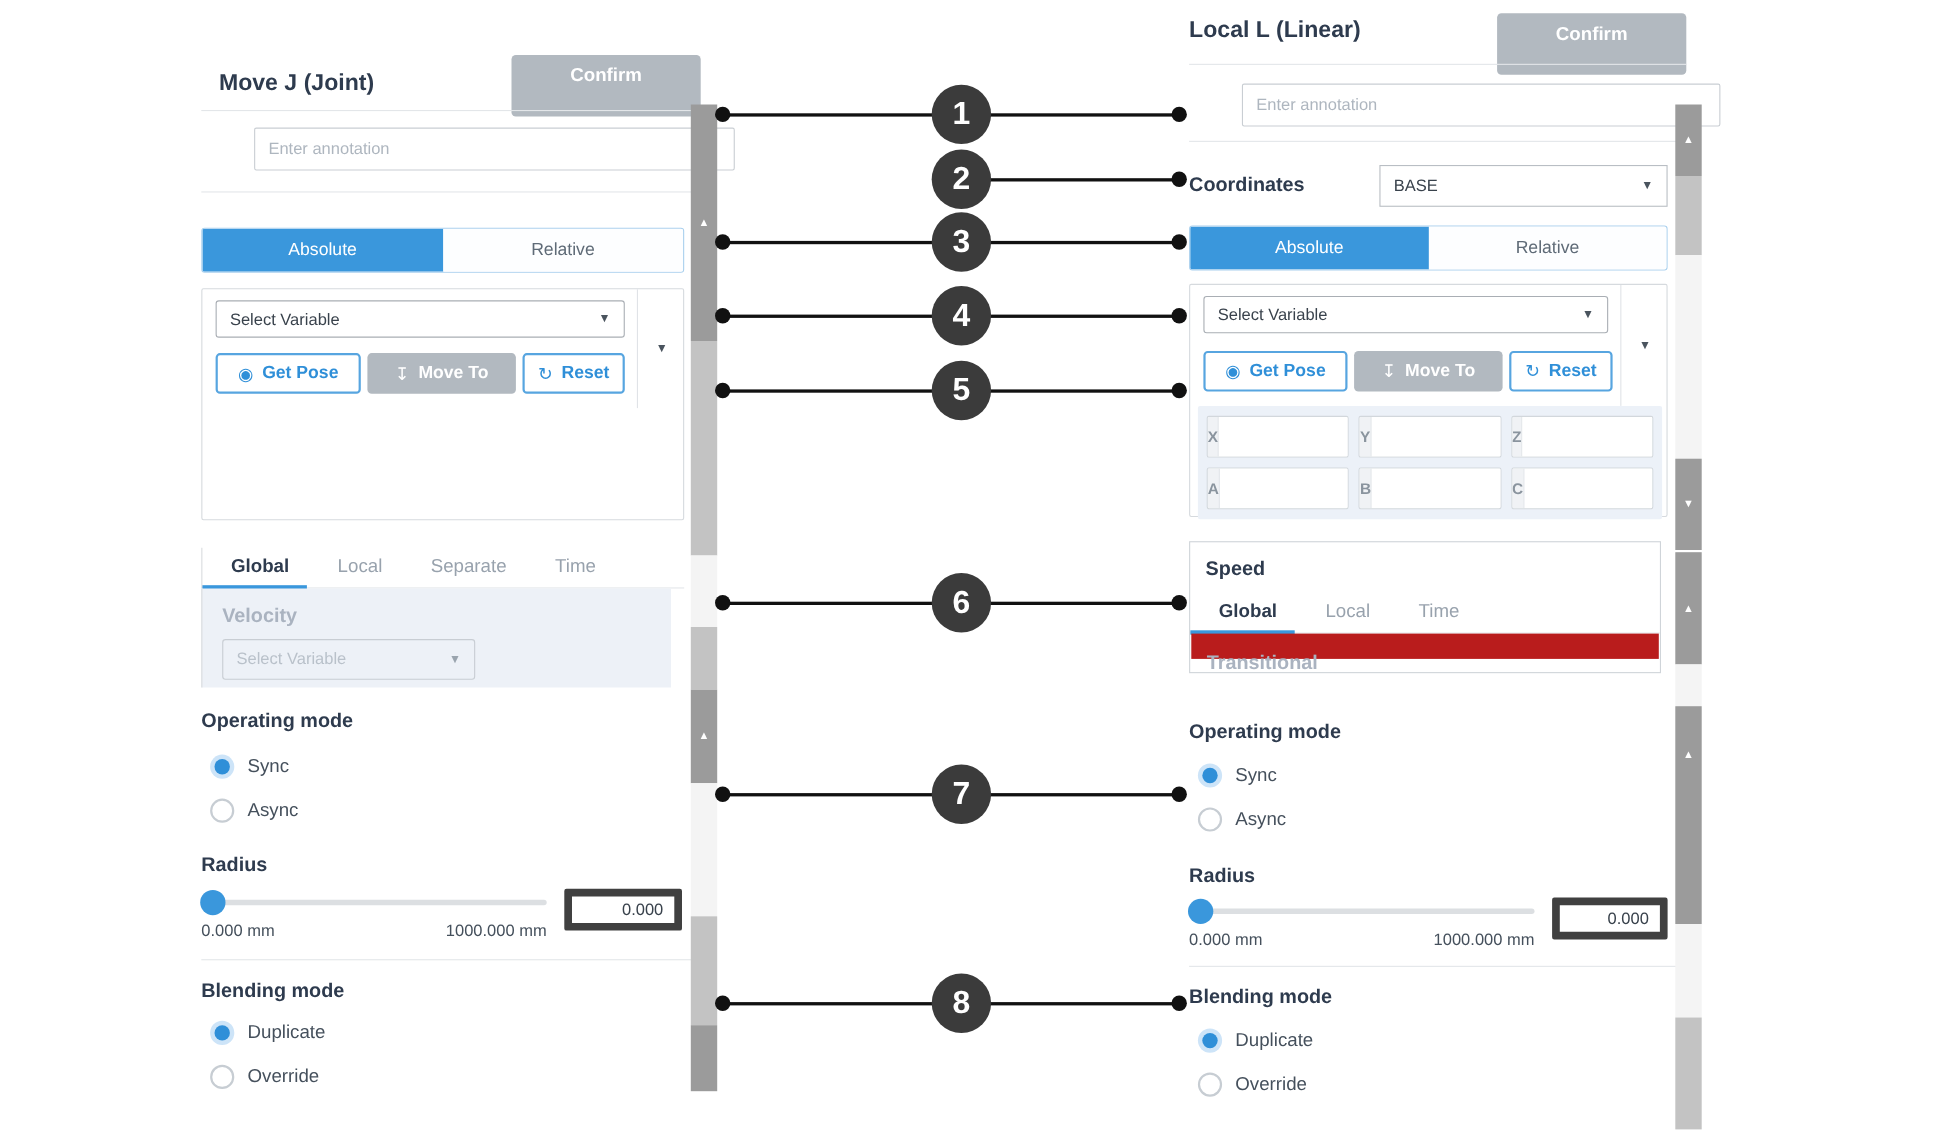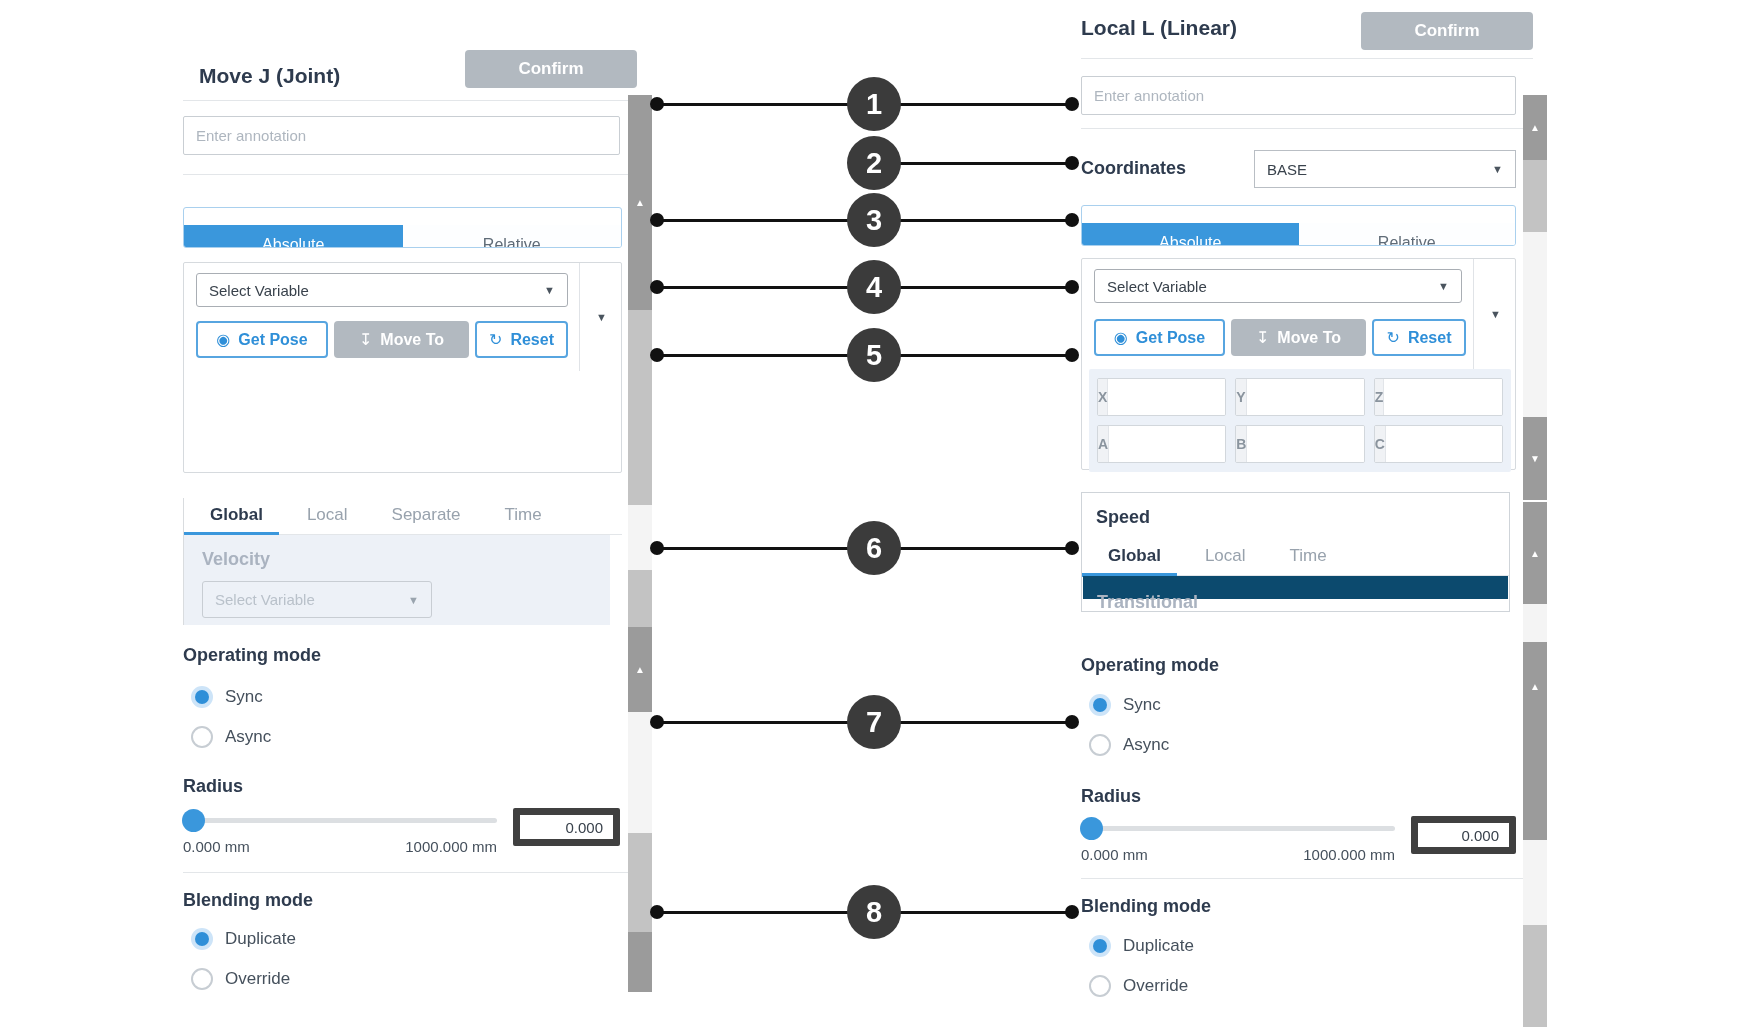--- a/index.html
+++ b/index.html
@@ -5,29 +5,29 @@
   * { margin:0; padding:0; box-sizing:border-box; }
   html,body { background:#fff; }
   body { font-family:"Liberation Sans", sans-serif; }
   .screen { position:relative; width:1761px; height:1027px; background:#fff; overflow:hidden; }
 
   .panel { position:absolute; top:0; height:1027px; }
   .abs { position:absolute; }
 
   .panel-title { font-size:21px; font-weight:bold; color:#2e3b4e; }
   .btn-confirm { background:#b2b9c0; color:#fff; font-size:17px; font-weight:bold;
-    border:none; border-radius:4px; width:172px; height:38px; text-align:center; line-height:38px; }
+    border:none; border-radius:4px; width:172px; height:56px; text-align:center; line-height:38px; }
   .hr { height:1px; background:#e3e6e9; width:100%; }
 
   .annotation { border:1px solid #c9ced3; border-radius:2px; height:39px; width:100%;
-    font-size:15px; color:#39424c; padding:0 12px; font-family:"Liberation Sans",sans-serif; outline:none; }
+    font-size:15px; color:#39424c; padding:0 12px; font-family:"Liberation Sans",sans-serif; outline:none;margin-left:48px; }
   .annotation::placeholder { color:#aeb6bf; }
 
   .segmented { display:flex; height:41px; border:1px solid #a9d0ee; border-radius:3px; overflow:hidden; }
-  .seg { flex:1; text-align:center; line-height:39px; font-size:16px;margin-top:17px; }
+  .seg { flex:1; text-align:center; line-height:39px; font-size:16px; }
   .seg.active { background:#3a97dc; color:#fff; }
   .seg.inactive { background:#fdfeff; color:#5f6b77; }
 
   .groupbox { border:1px solid #d6dade; border-radius:2px; background:#fff; }
   .select { border:1px solid #a9aeb4; border-radius:3px; background:#fff; height:34px;
     display:flex; align-items:center; justify-content:space-between; padding:0 12px; font-size:15px; color:#39424c; }
   .select .caret { font-size:11px; color:#4a545e; }
   .select.disabled { border-color:#c8cdd3; color:#b9c1ca; background:#eef2f8; }
   .select.disabled .caret { color:#9aa4ae; }
   .sidecol { border-left:1px solid #e0e3e7; display:flex; align-items:center; justify-content:center;
@@ -65,21 +65,21 @@
     border-radius:50%; background:#2f8fd8; }
   .radio-label { font-size:17px; color:#45505c; }
 
   .slider-track { height:5px; background:#dcdfe2; border-radius:3px; position:relative; }
   .slider-thumb { position:absolute; left:-1px; top:-9px; width:23px; height:23px; border-radius:50%; background:#3a97dc; }
   .range-label { font-size:15px; color:#45505c; }
   .valuebox { border:7px solid #404040; border-radius:2px; height:38px; font-size:15px; color:#39424c;
     display:flex; align-items:center; justify-content:flex-end; padding-right:10px; background:#fff; }
 
   .speedbox { border:1px solid #cfd4d9; background:#fff; overflow:hidden; }
-  .speed-light { background:#0c4a6e; position:absolute; left:1px; right:1px; bottom:12px; }
+  .speed-light { background:#b91c1c; position:absolute; left:1px; right:1px; bottom:12px; }
   .clip-text { overflow:hidden; }
 
   .coord-select { border:1px solid #b9bec4; background:#fff; height:38px; display:flex; align-items:center;
     justify-content:space-between; padding:0 12px; font-size:15px; color:#39424c; }
   .coord-select .caret { font-size:11px; color:#4a545e; }
 
   
   .sb { position:absolute; width:24px; }
   .sb-seg { position:absolute; left:0; width:24px; display:flex; align-items:center; justify-content:center;
     color:#fff; font-size:10px; }

